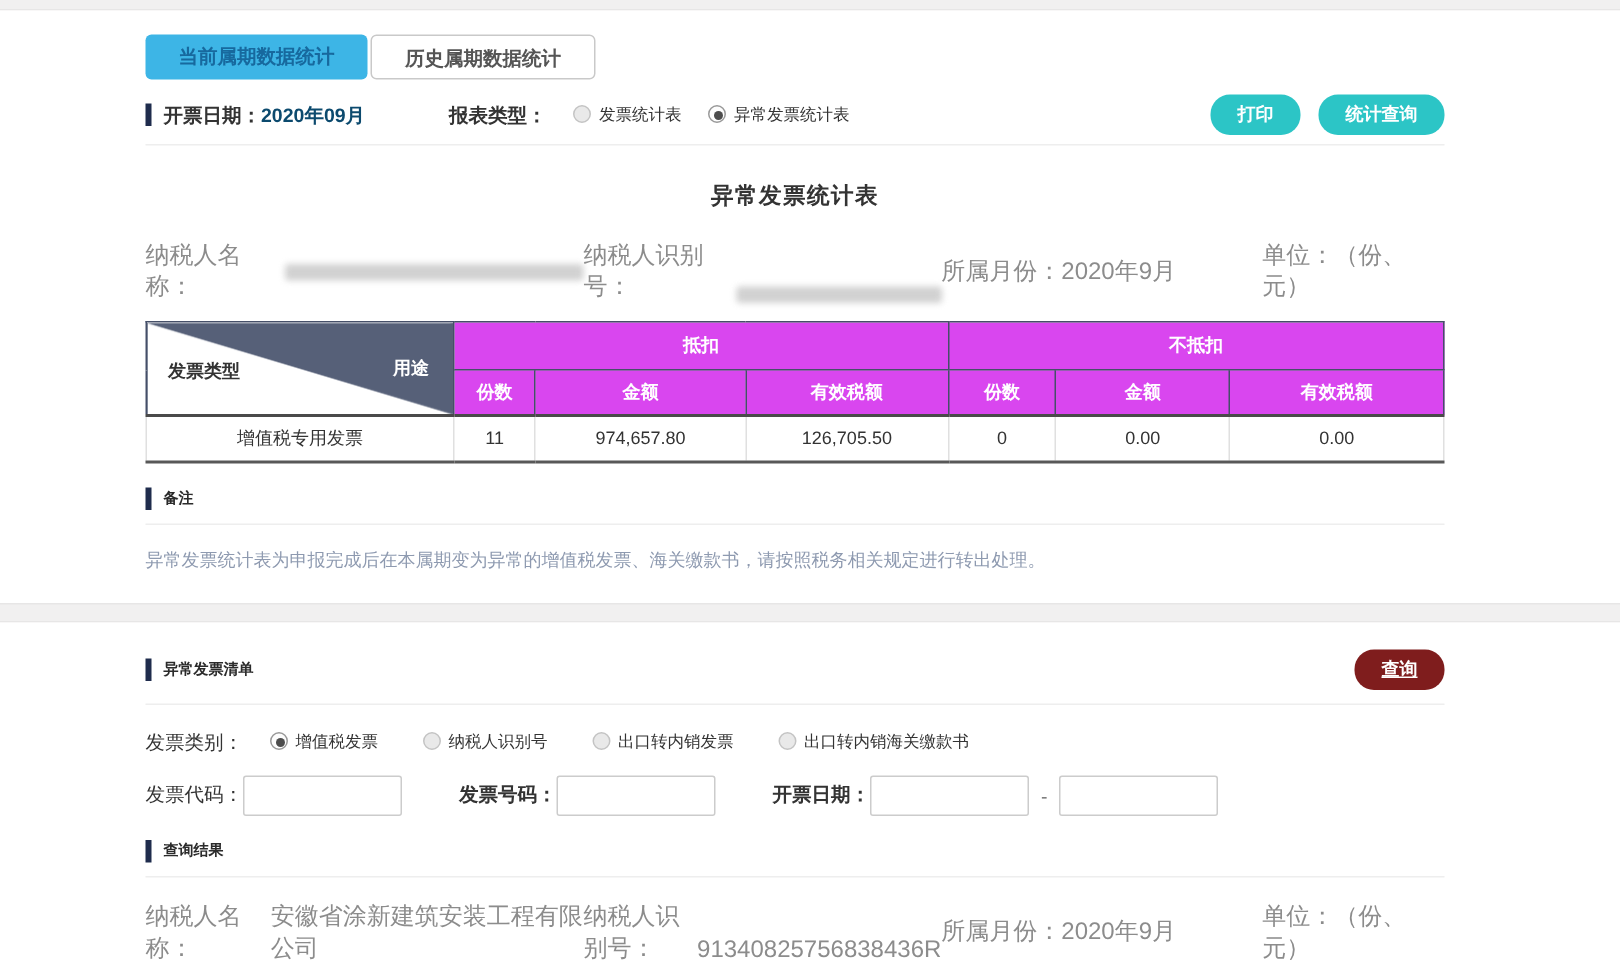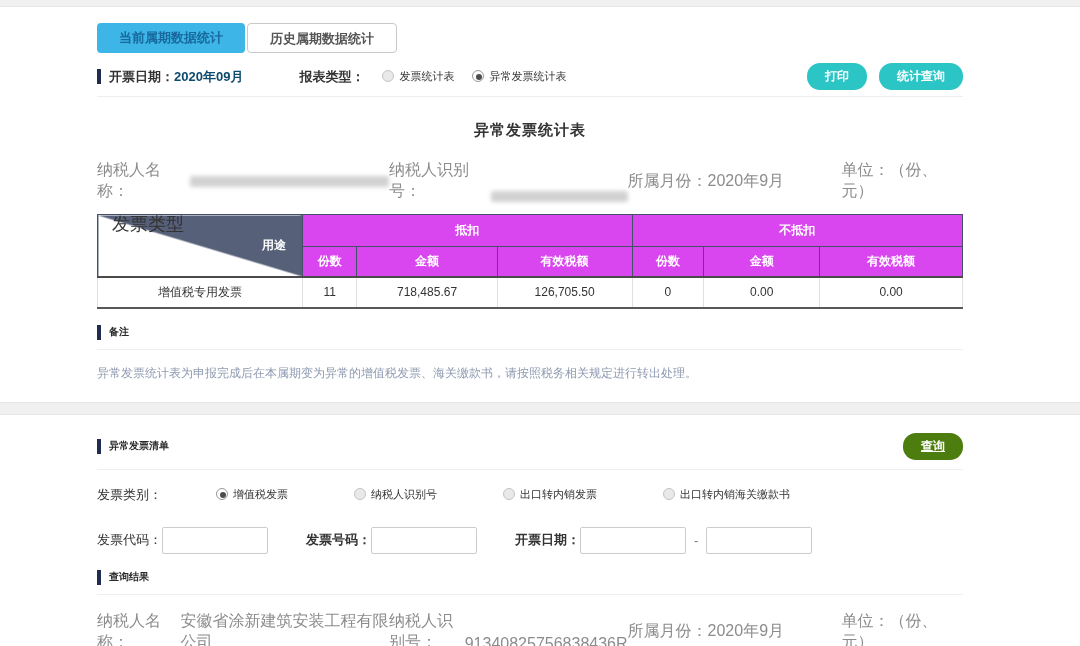--- a/index.html
+++ b/index.html
@@ -26,50 +26,50 @@
   .rt-label { font-weight:bold; margin-left:56px; }
   .radio { display:inline-block; width:12px; height:12px; border-radius:50%; background:#e9e9e9;
            border:1px solid #c4c4c4; position:relative; vertical-align:-2px; margin-right:5px; cursor:pointer; }
   .radio.sel { background:#fdfdfd; border-color:#9a9a9a; }
   .radio.sel::after { content:""; position:absolute; left:3px; top:3px; width:6px; height:6px; border-radius:50%; background:#4d4d4d; }
   .radio-item { margin-left:18px; font-size:11px; color:#333; }
   .btns { margin-left:auto; display:flex; gap:12px; }
   .pill { height:27px; line-height:25px; padding:0 18px; border-radius:13px; border:none;
           color:#fff; font-size:12px; font-weight:bold; cursor:pointer; }
   .pill.teal { background:#2cc5c6; }
-  .pill.blue { background:#4d7c0f;text-decoration:underline; }
+  .pill.blue { background:#7f1d1d;text-decoration:underline; }
 
   
   .rep-title { text-align:center; font-size:15px; font-weight:bold; margin-top:24px; letter-spacing:1px; }
   .info-row { display:flex; margin-top:20px; font-size:16px; color:#8c8c8c; align-items:center; }
   .info-a { width:35.5%; display:flex; align-items:center; }
   .info-b { width:29%; display:flex; align-items:flex-end; }
   .info-c { width:26%; }
   .info-d { margin-left:auto; }
   .blur { background:#c6c6c6; border-radius:2px; filter:blur(2px); opacity:.8; height:11px; display:inline-block; }
 
   table.sum { width:100%; border-collapse:collapse; table-layout:fixed; font-size:12px; margin-top:12px; }
   table.sum th { background:#d946ef; color:#fff; border:1px solid #454f68; font-weight:bold; }
   table.sum tr.grp th { height:32px; }
   table.sum tr.sub th { height:30px; }
   table.sum td { height:31px; text-align:center; color:#333;
     border-left:1px solid #e0e0e0; border-right:1px solid #e0e0e0;
     border-top:2px solid #4a4a4a; border-bottom:2px solid #585858; }
   .diag { background:linear-gradient(to bottom left,#566078 49.6%,#ffffff 50.45%) !important; position:relative; }
   .diag .dtop { position:absolute; top:22px; right:16px; color:#fff; font-weight:bold; font-size:12px; }
-  .diag .dbot { position:absolute; bottom:40px; left:14px; color:#333; font-weight:normal; font-size:18px; }
+  .diag .dbot { position:absolute; bottom:20px; left:14px; color:#333; font-weight:bold; font-size:12px; }
 
   .sec-head { display:flex; align-items:center; padding-bottom:9px; border-bottom:1px solid #eee; margin-top:16px; }
   .sec-head .t { font-size:10px; font-weight:bold; color:#2b2b2b; }
   .note { margin-top:15px; font-size:12px; color:#8e9ab0; padding-bottom:20px; }
 
   
-  .cat-row { display:flex; align-items:center; margin-top:16px; font-size:13px;gap:36px; }
+  .cat-row { display:flex; align-items:center; margin-top:16px; font-size:13px; }
   .cat-row .radio-item:first-of-type { margin-left:6px; }
-  .input-row { display:flex; align-items:center; margin-top:23px; font-size:13px; }
+  .input-row { display:flex; align-items:center; margin-top:13px; font-size:13px; }
   .tin { height:27px; border:1px solid #ccc; border-radius:2px; width:106px; font-size:12px; padding:0 6px; }
   .ilbl { color:#333; }
   .gap1 { margin-left:30px; } .gap2 { margin-left:38px;font-weight:bold; }
   .dash { margin:0 8px; color:#777; }
 </style>
 </head>
 <body>
 
 <div class="topstrip"></div>
 
@@ -137,21 +137,21 @@
       <th>份数</th>
       <th>金额</th>
       <th>有效税额</th>
       <th>份数</th>
       <th>金额</th>
       <th>有效税额</th>
     </tr>
     <tr>
       <td>增值税专用发票</td>
       <td>11</td>
-      <td>718,485.67</td>
+      <td>974,657.80</td>
       <td>126,705.50</td>
       <td>0</td>
       <td>0.00</td>
       <td>0.00</td>
     </tr>
   </tbody>
     </table>
 
   <div class="sec-head">
     <span class="navybar"></span>

